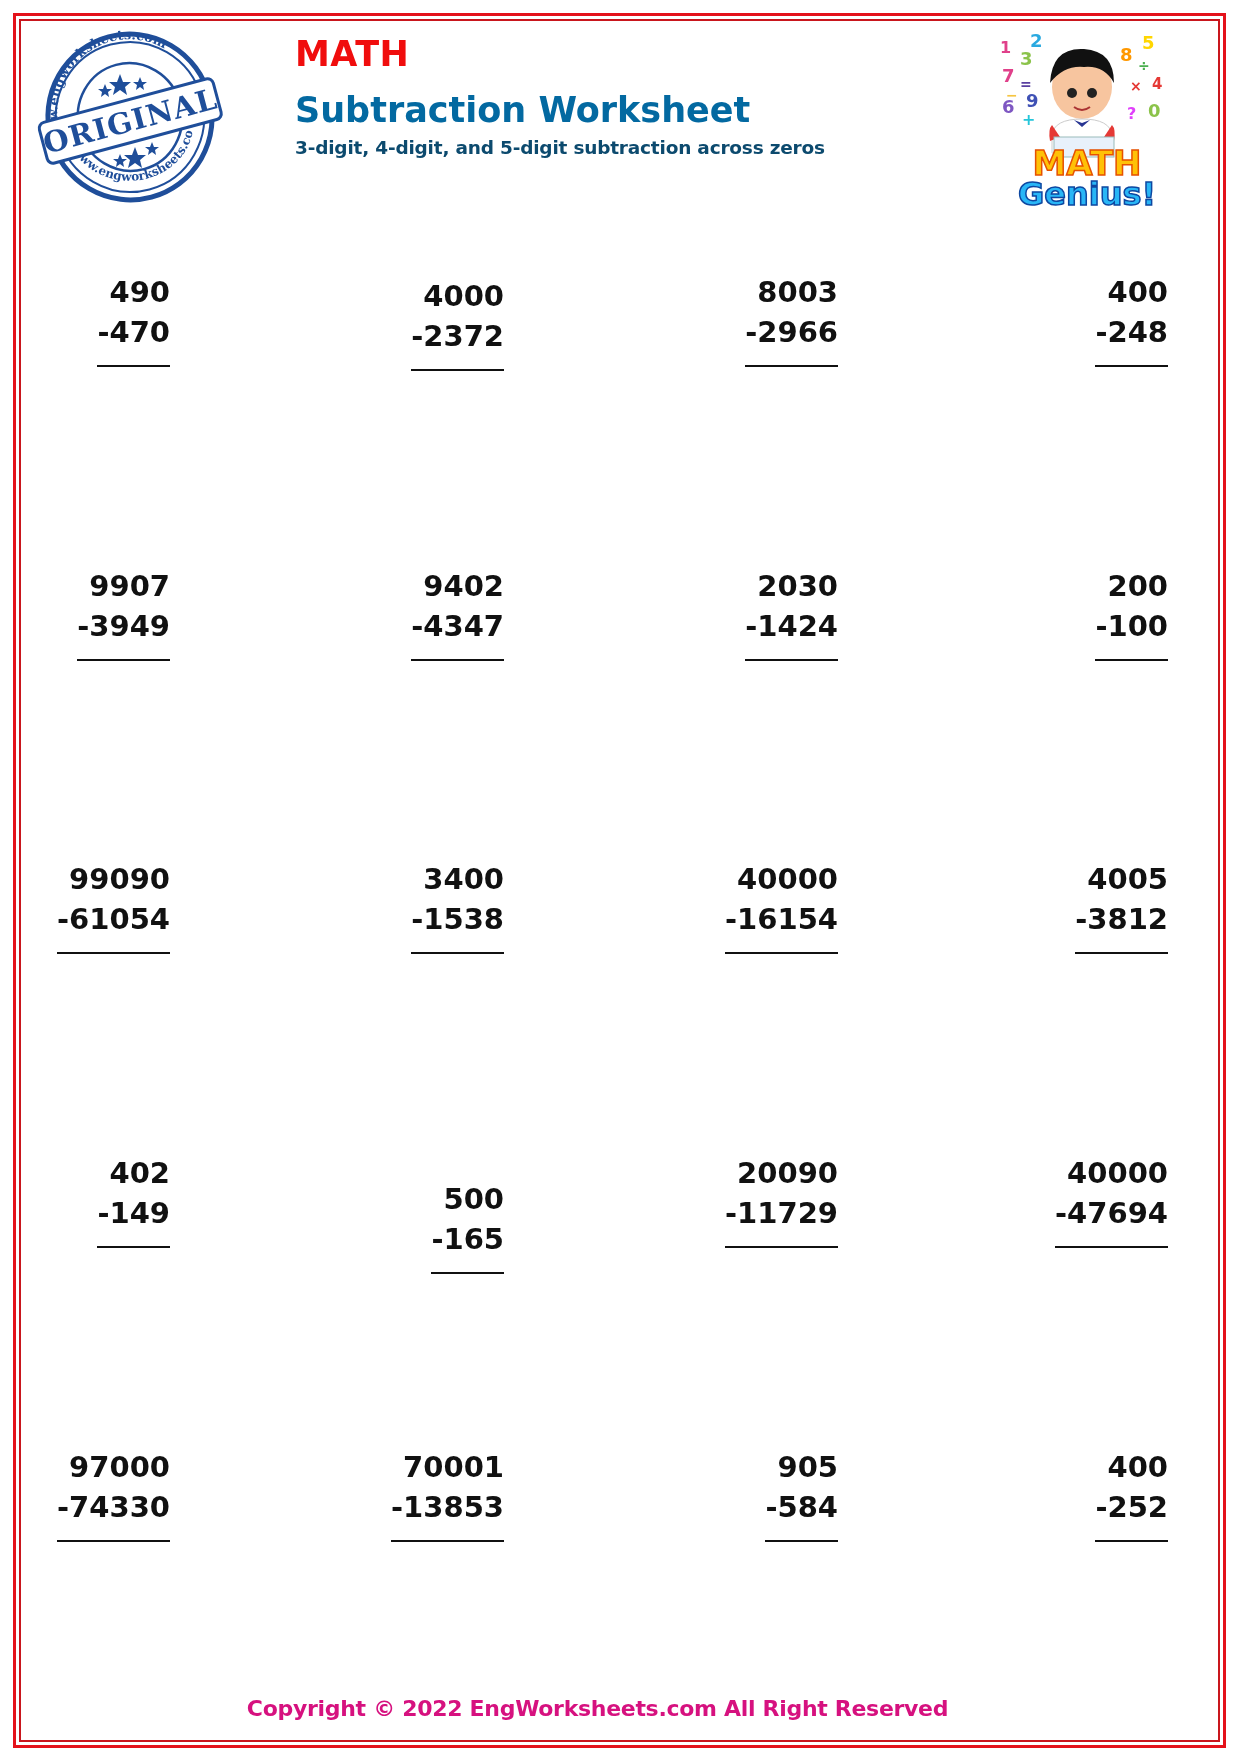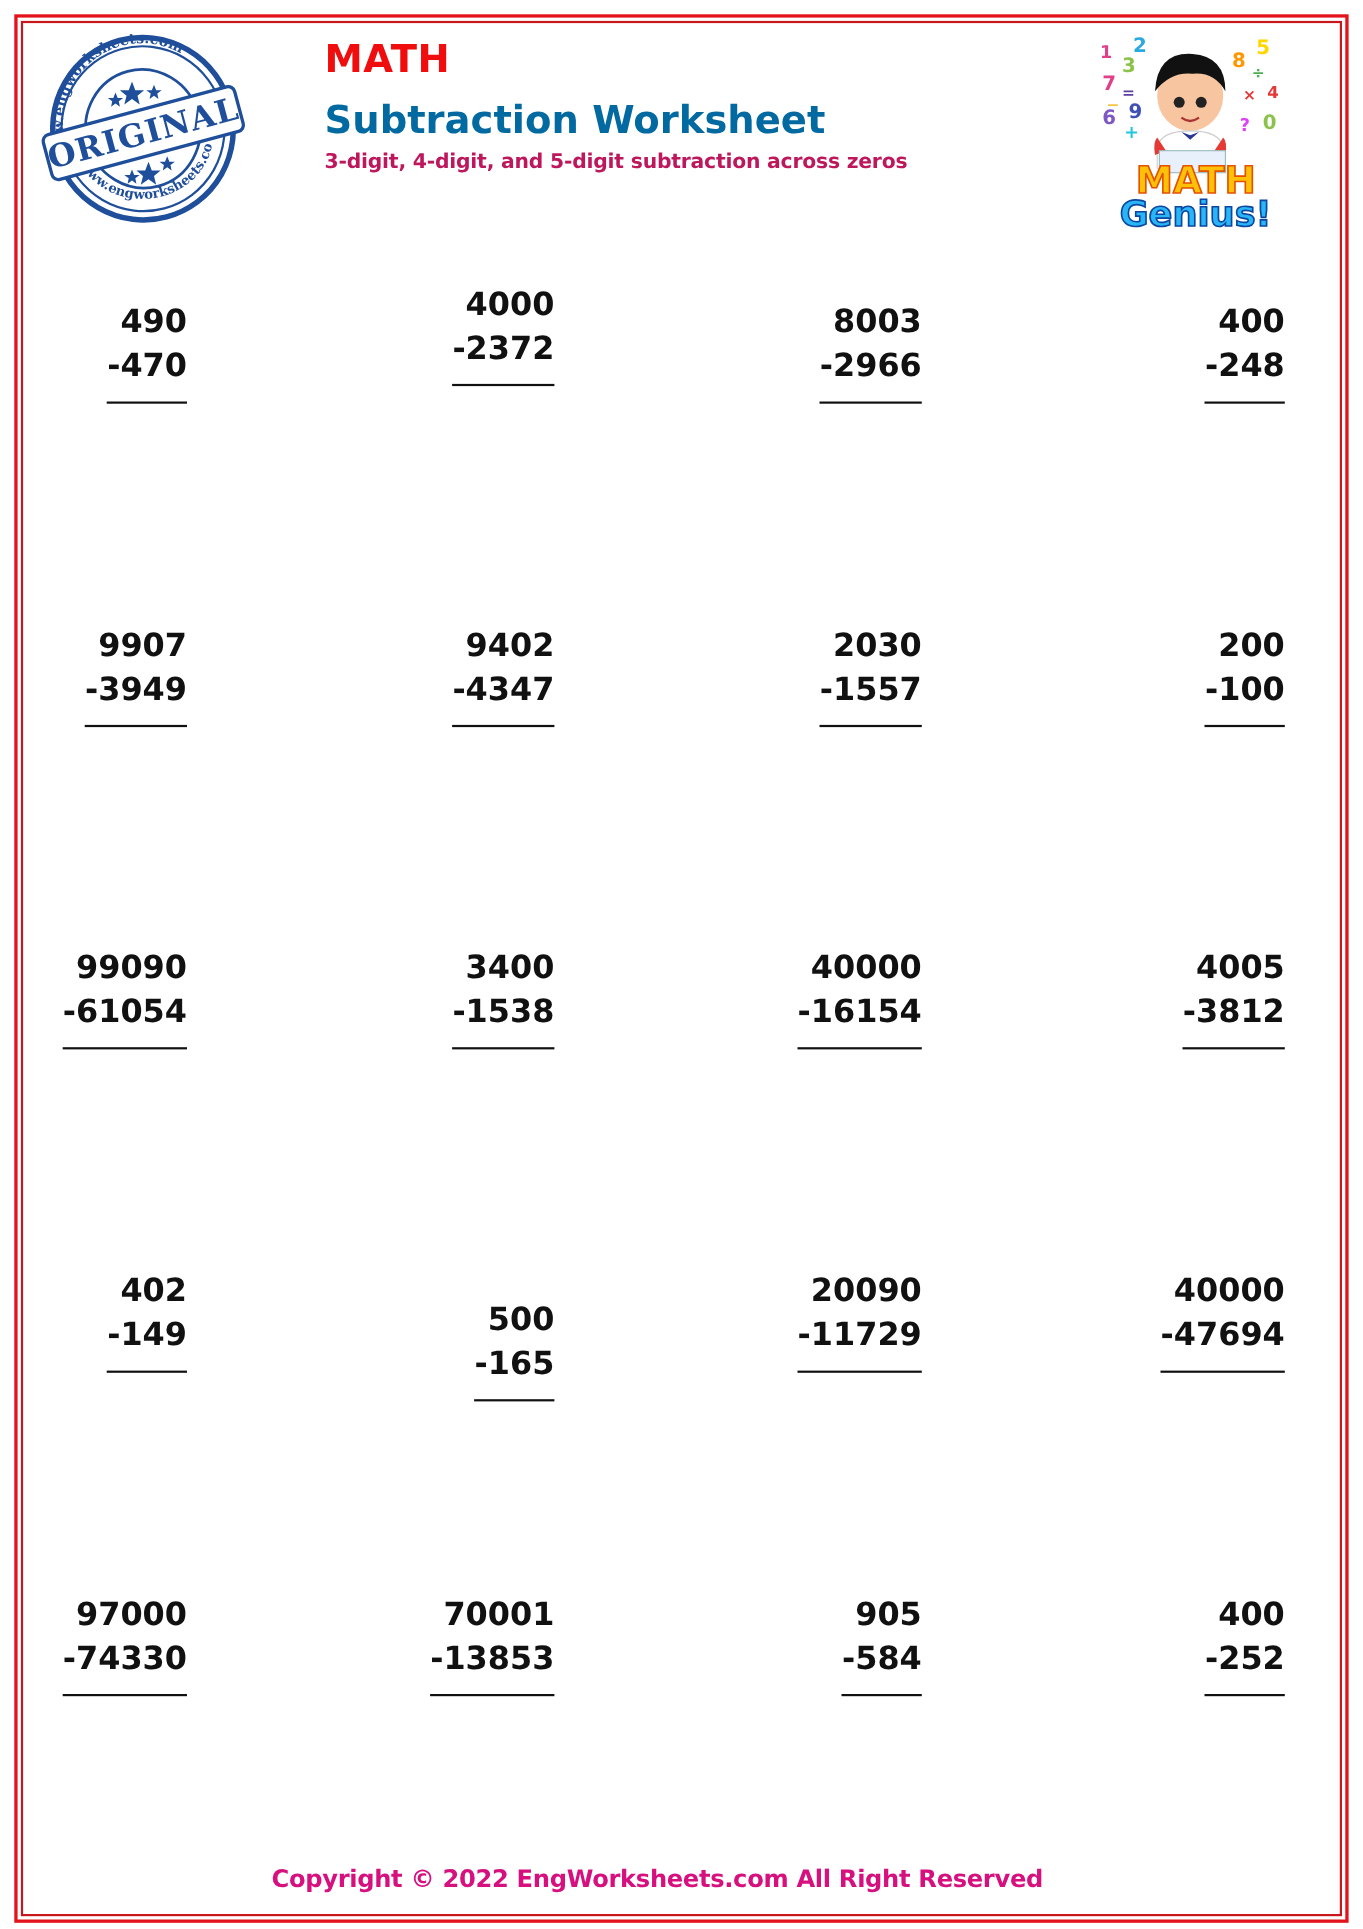--- a/index.html
+++ b/index.html
@@ -4,21 +4,21 @@
 <style>
   html, body { margin: 0; padding: 0; background: #ffffff; }
   body { width: 1239px; height: 1754px; position: relative; overflow: hidden; font-family: "DejaVu Sans", "Liberation Sans", sans-serif; }
   .frame-outer { position: absolute; left: 13px; top: 13px; width: 1207px; height: 1729px; border: 3px solid #e4121b; }
   .frame-inner { position: absolute; left: 19px; top: 19px; width: 1197px; height: 1719px; border: 2px solid #c9161d; }
   .stamp { position: absolute; left: 25px; top: 22px; width: 210px; height: 190px; }
   .mascot { position: absolute; left: 992px; top: 25px; width: 190px; height: 185px; }
   .title-block { position: absolute; left: 295px; top: 30px; }
   .title-math { font-family: "DejaVu Sans", sans-serif; font-weight: bold; color: #f00d0d; font-size: 35px; line-height: 48px; letter-spacing: 0.5px; }
   .title-sub { font-family: "DejaVu Sans", sans-serif; font-weight: bold; color: #0369a1; font-size: 35px; line-height: 50px; margin-top: 7px; }
-  .subtitle { font-family: "DejaVu Sans", sans-serif; font-weight: bold; color: #be185d; font-size: 18.5px; margin-top: 2px; letter-spacing: -0.2px; }
+  .subtitle { font-family: "DejaVu Sans", sans-serif; font-weight: bold; color: #0c4a6e; font-size: 18.5px; margin-top: 2px; letter-spacing: -0.2px; }
   .problem { position: absolute; width: 200px; text-align: right; font-family: "DejaVu Sans", sans-serif; font-weight: bold; color: #111; font-size: 29px; }
   .problem .top { line-height: 40px; }
   .problem .bottom { line-height: 40px; display: inline-block; border-bottom: 2.5px solid #111; padding-bottom: 13px; }
   .footer { position: absolute; left: 0; width: 1195px; top: 1696px; text-align: center; font-family: "DejaVu Sans", sans-serif; font-weight: bold; color: #d6117f; font-size: 22px; letter-spacing: -0.3px; }
 </style>
 </head>
 <body>
 
 <div class="frame-outer"></div>
 <div class="frame-inner"></div>
@@ -87,26 +87,26 @@
     <polygon points="82,95 90,102 98,95 90,98" fill="#283593"></polygon>
     <rect x="62" y="112" width="60" height="20" fill="#e8f1fb" stroke="#9bb"></rect>
 
     <text x="95" y="150" text-anchor="middle" font-family="DejaVu Sans, sans-serif" font-weight="bold" font-size="34" fill="#ffc107" stroke="#e65100" stroke-width="1.5">MATH</text>
     <text x="95" y="180" text-anchor="middle" font-family="DejaVu Sans, sans-serif" font-weight="bold" font-size="32" fill="#29b6f6" stroke="#0d47a1" stroke-width="1.5">Genius!</text>
   </svg>
 </div>
 
 <div id="problems">
     <div class="problem" style="left: -30px; top: 272px;"><div class="top">490</div><div class="bottom">-470</div></div>
-    <div class="problem" style="left: 304px; top: 256px;"><div class="top">4000</div><div class="bottom">-2372</div></div>
+    <div class="problem" style="left: 304px; top: 276px;"><div class="top">4000</div><div class="bottom">-2372</div></div>
     <div class="problem" style="left: 638px; top: 272px;"><div class="top">8003</div><div class="bottom">-2966</div></div>
     <div class="problem" style="left: 968px; top: 272px;"><div class="top">400</div><div class="bottom">-248</div></div>
     <div class="problem" style="left: -30px; top: 566px;"><div class="top">9907</div><div class="bottom">-3949</div></div>
     <div class="problem" style="left: 304px; top: 566px;"><div class="top">9402</div><div class="bottom">-4347</div></div>
-    <div class="problem" style="left: 638px; top: 566px;"><div class="top">2030</div><div class="bottom">-1557</div></div>
+    <div class="problem" style="left: 638px; top: 566px;"><div class="top">2030</div><div class="bottom">-1424</div></div>
     <div class="problem" style="left: 968px; top: 566px;"><div class="top">200</div><div class="bottom">-100</div></div>
     <div class="problem" style="left: -30px; top: 859px;"><div class="top">99090</div><div class="bottom">-61054</div></div>
     <div class="problem" style="left: 304px; top: 859px;"><div class="top">3400</div><div class="bottom">-1538</div></div>
     <div class="problem" style="left: 638px; top: 859px;"><div class="top">40000</div><div class="bottom">-16154</div></div>
     <div class="problem" style="left: 968px; top: 859px;"><div class="top">4005</div><div class="bottom">-3812</div></div>
     <div class="problem" style="left: -30px; top: 1153px;"><div class="top">402</div><div class="bottom">-149</div></div>
     <div class="problem" style="left: 304px; top: 1179px;"><div class="top">500</div><div class="bottom">-165</div></div>
     <div class="problem" style="left: 638px; top: 1153px;"><div class="top">20090</div><div class="bottom">-11729</div></div>
     <div class="problem" style="left: 968px; top: 1153px;"><div class="top">40000</div><div class="bottom">-47694</div></div>
     <div class="problem" style="left: -30px; top: 1447px;"><div class="top">97000</div><div class="bottom">-74330</div></div>

